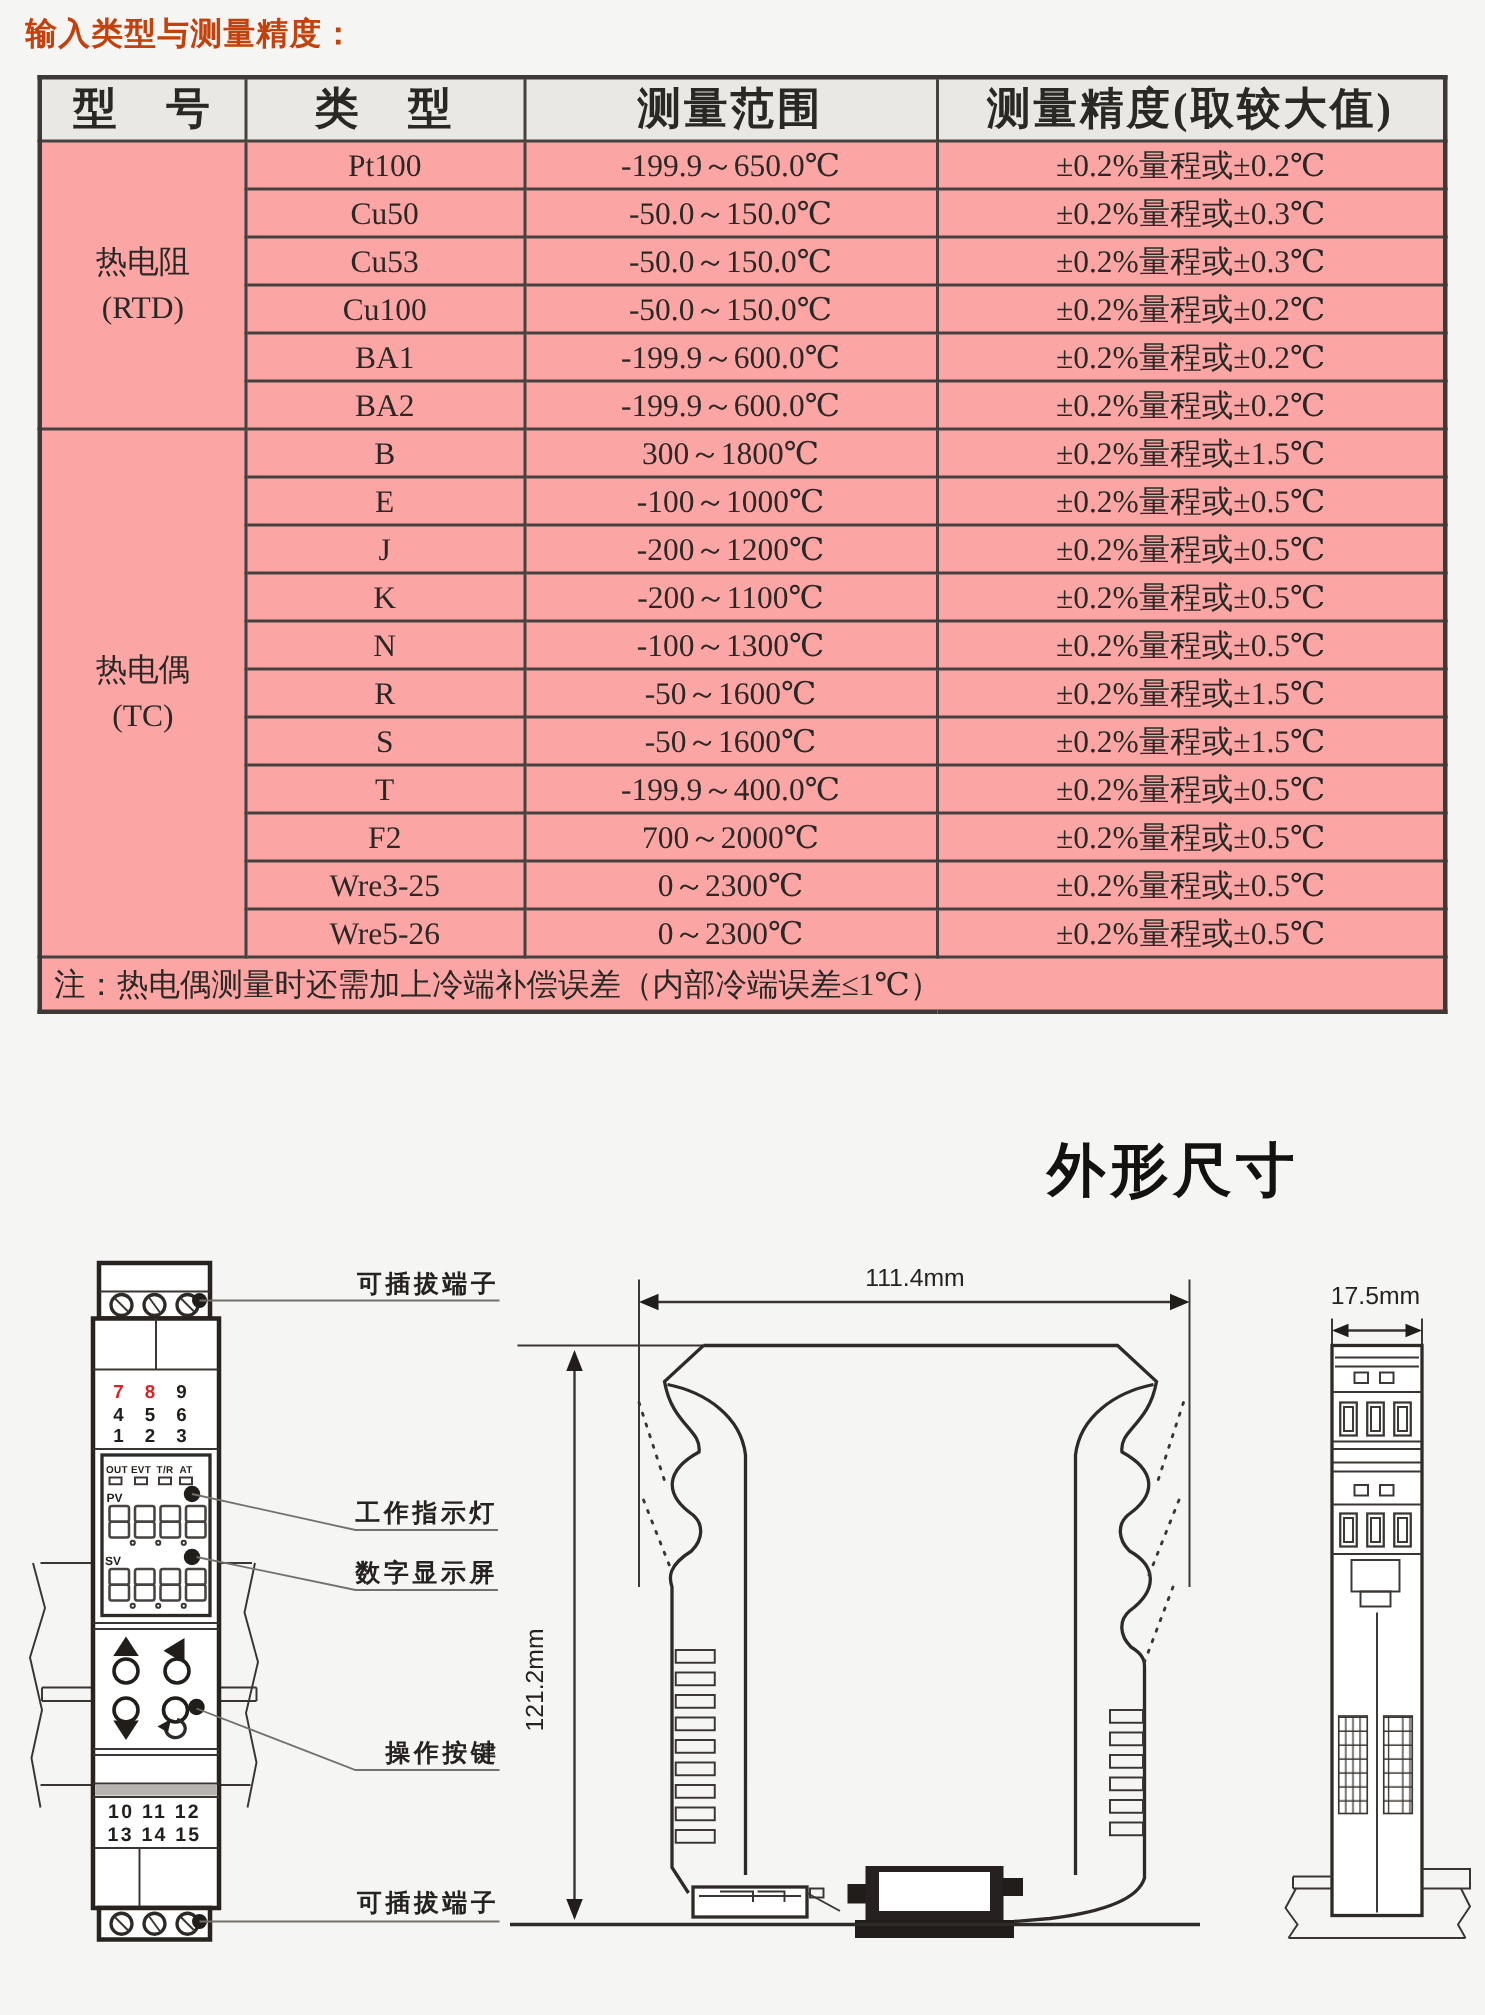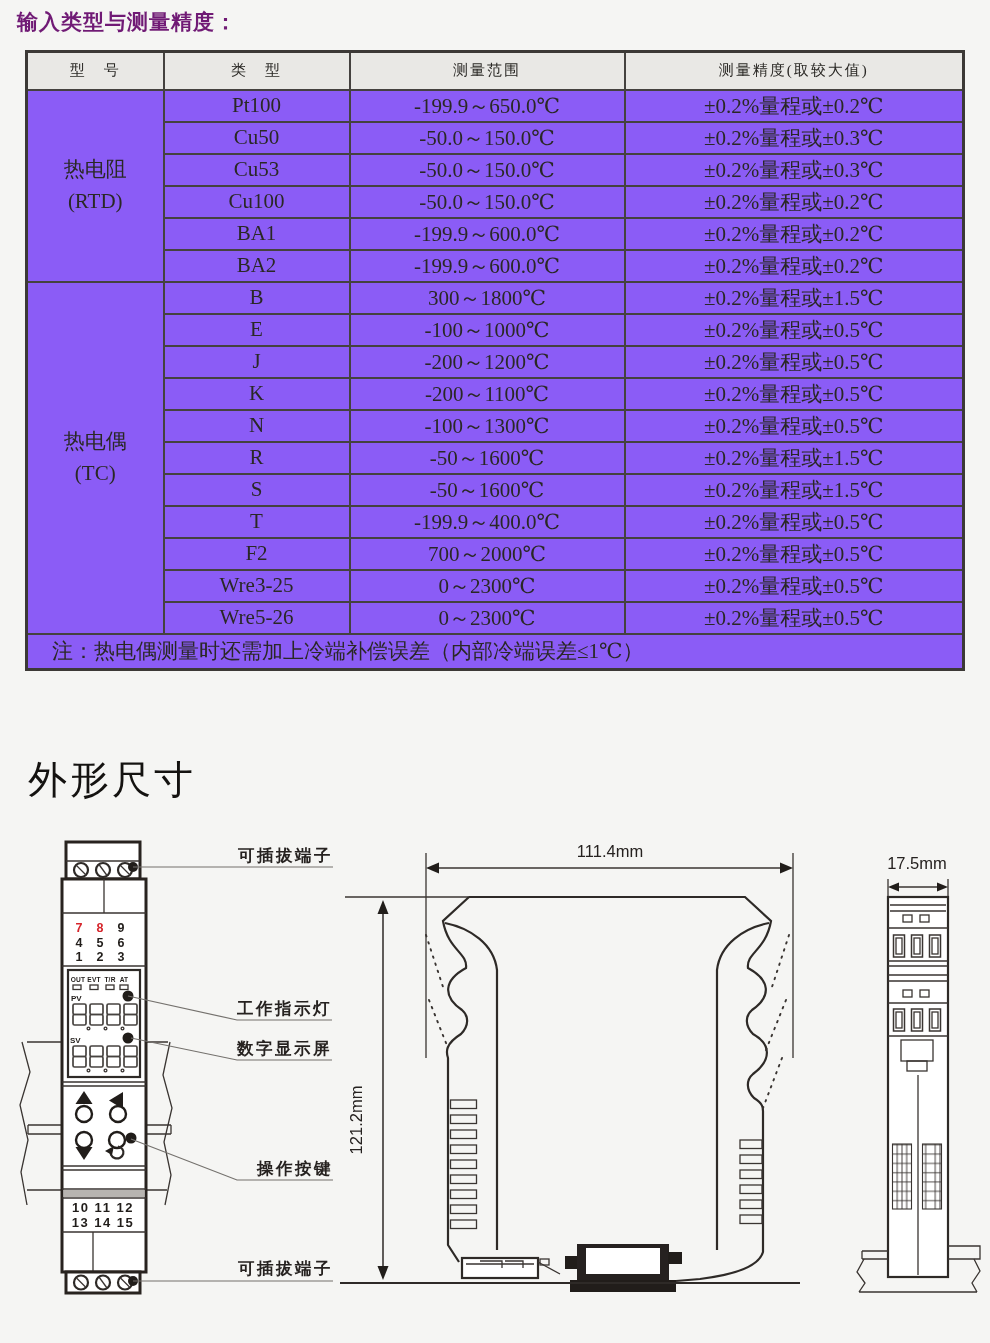--- a/index.html
+++ b/index.html
@@ -7,42 +7,42 @@
   body {
     position:relative;
     background:#f5f5f3;
     font-family:"Liberation Sans","DejaVu Sans",sans-serif;
     color:#222;
     overflow:hidden;
   }
   .doc-title {
     position:absolute; left:17px; top:8px;
     font-family:"Liberation Serif","DejaVu Serif",serif;
-    font-weight:bold; font-size:21px; color:#701a75; letter-spacing:1px;
+    font-weight:bold; font-size:21px; color:#c2410c; letter-spacing:1px;
   }
   table.spec {
     position:absolute; left:25px; top:50px; width:937px;
     border-collapse:collapse; table-layout:fixed;
     font-family:"Liberation Serif","DejaVu Serif",serif;
     color:#2a2825;
     border:3px solid #3c3936;
   }
   table.spec th, table.spec td { border:2px solid #45423f; text-align:center; }
   table.spec th {
-    background:#e9e8e5; font-weight:normal; font-size:15px;
+    background:#e9e8e5; font-weight:bold; font-size:29px;
     height:38px; letter-spacing:2px;
   }
-  table.spec td { font-size:21px; height:32px; background:#8b5cf6; }
+  table.spec td { font-size:21px; height:32px; background:#fca5a5; }
   td.model-cell { font-size:21px; line-height:1.5; }
   tr.note-row td {
-    text-align:left; padding-left:24px; font-size:21px; height:36px;
+    text-align:left; padding-left:8px; font-size:21px; height:36px;
   }
   .section-title {
-    position:absolute; top:753px; left:0; width:866px; text-align:left;
-    font-size:39px; font-weight:normal; color:#141210; letter-spacing:3px;padding-left:28px;
+    position:absolute; top:753px; left:0; width:866px; text-align:right;
+    font-size:39px; font-weight:bold; color:#141210; letter-spacing:3px;padding-left:28px;
   }
   svg.drawing { position:absolute; left:0; top:838px; }
 
   
   .thick { stroke:#28231f; stroke-width:3; fill:#fff; }
   .med   { stroke:#2e2a27; stroke-width:2.2; fill:none; }
   .medw  { stroke:#2e2a27; stroke-width:2.2; fill:#fff; }
   .thin  { stroke:#3a3532; stroke-width:1.3; fill:none; }
   .dim   { stroke:#3a3532; stroke-width:1.6; fill:none; }
   .leader{ stroke:#74716d; stroke-width:1.2; fill:none; }

